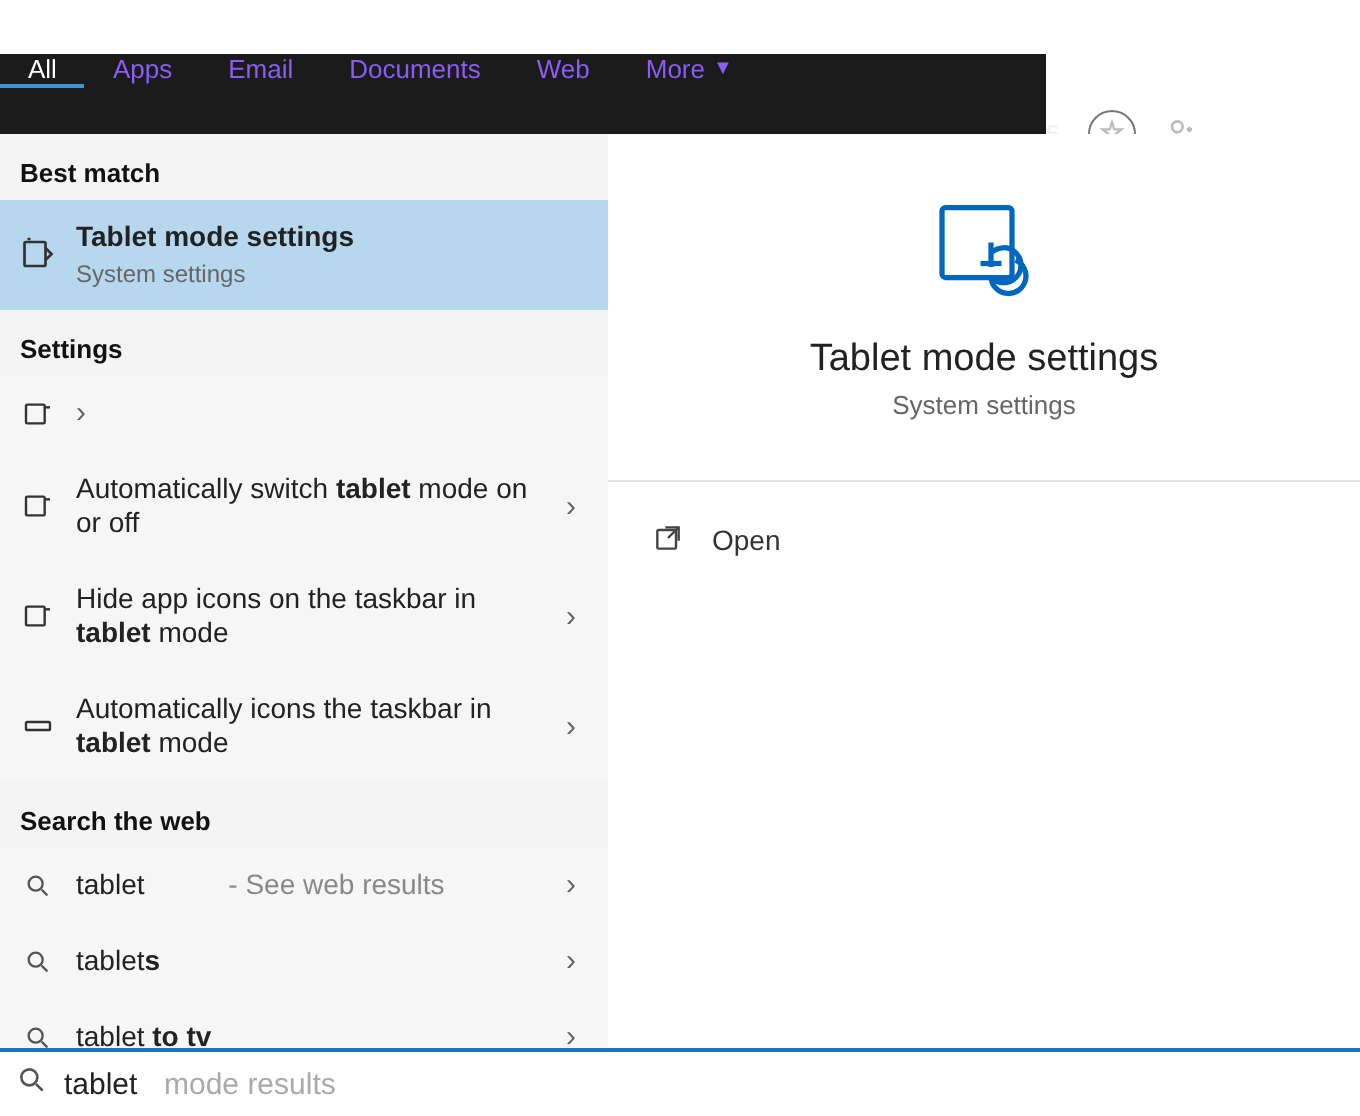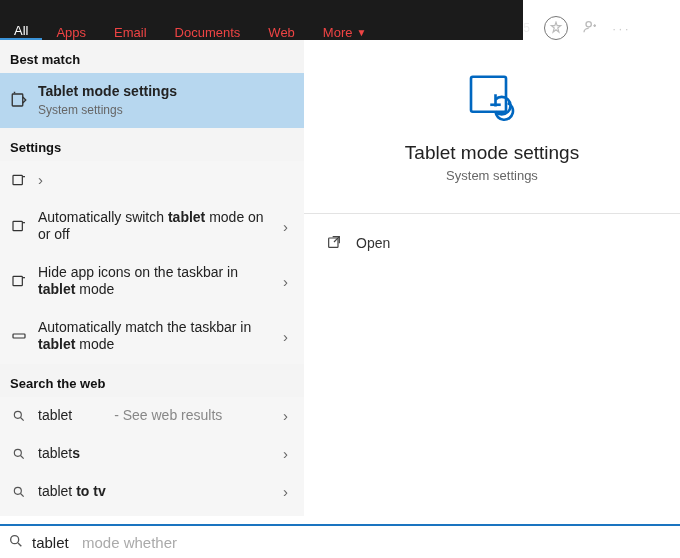--- a/index.html
+++ b/index.html
@@ -11,30 +11,31 @@
     background: #fff;
     overflow: hidden;
     color: #222;
     position: relative;
   }
   
   .topbar {
     height: 40px;
     background: #1b1b1b;
     display: flex;
-    align-items: flex-end;
+    align-items: flex-start;
     color: #ccc;
     font-size: 13px;
+    margin-top: 27px;
   }
   .topbar .tab {
     padding: 0 14px;
     display: flex;
     align-items: center;
     cursor: pointer;
-    color: #ef4444;
+    color: #8b5cf6;
   }
   .topbar .tab.active {
     color: #fff;
     border-bottom: 2px solid #3b93d8;
   }
   .topbar .spacer { flex: 1; }
   .topbar .right { display: flex; align-items: center; gap: 14px; padding-right: 14px; }
   .topbar .badge-count { font-size: 12px; color: #eee; }
   .topbar .avatar {
     width: 24px; height: 24px; border-radius: 50%;
@@ -243,21 +244,21 @@
       <span class="chevr">›</span>
     </div>
 
     <div class="item">
       <span class="ic">
         <svg width="16" height="16" viewBox="0 0 24 24" fill="none" stroke="#333" stroke-width="1.8">
             <rect x="3" y="9" width="18" height="6" rx="1"></rect>
           </svg>
       </span>
       <span class="label">
-        <span><span>Automatically match the taskbar in </span><b>tablet</b><span> mode</span></span>
+        <span><span>Automatically icons the taskbar in </span><b>tablet</b><span> mode</span></span>
       </span>
       <span class="chevr">›</span>
     </div>
 
     <div class="section-header">Search the web</div>
 
     <div class="item web-item">
       <span class="ic">
         <svg width="14" height="14" viewBox="0 0 24 24" fill="none" stroke="#555" stroke-width="2">
             <circle cx="10" cy="10" r="6"></circle>
@@ -325,14 +326,14 @@
 </div>
 
 <div class="searchbar">
   <span class="ic">
     <svg width="16" height="16" viewBox="0 0 24 24" fill="none" stroke="#555" stroke-width="2">
         <circle cx="10" cy="10" r="6"></circle>
         <path d="M15 15l5 5"></path>
       </svg>
   </span>
   <input value="tablet" style="">
-  <span class="ghost"> mode whether</span>
+  <span class="ghost"> mode results</span>
 </div>
 
 </body></html>

